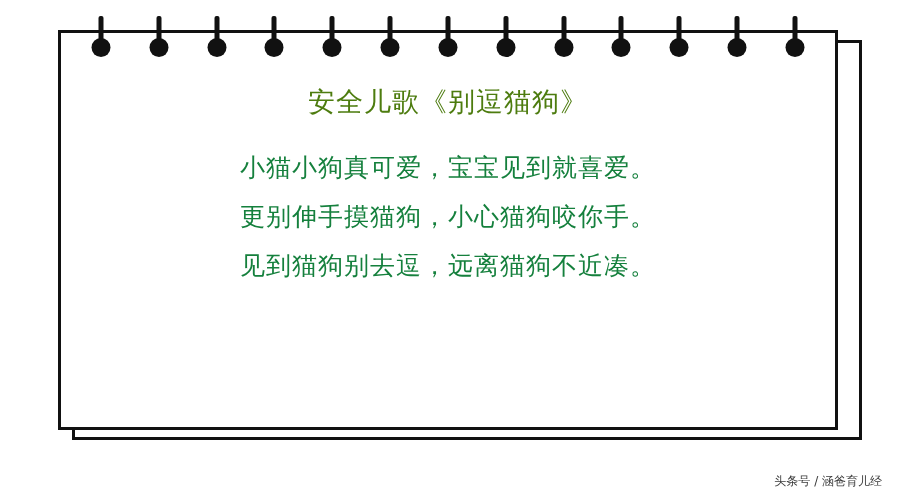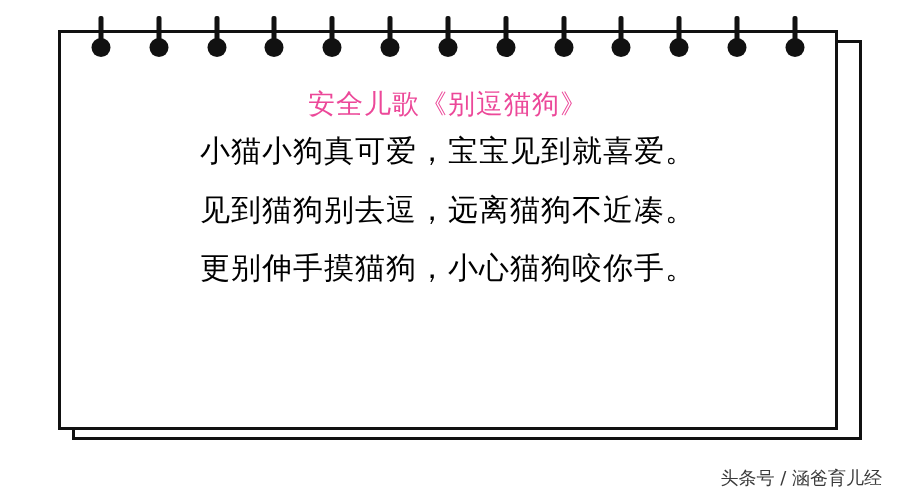--- a/index.html
+++ b/index.html
@@ -92,59 +92,60 @@
   .content {
     position: absolute;
     left: 0;
     top: 54px;
     width: 100%;
     text-align: center;
     z-index: 4;
   }
 
   .title {
-    font-family: Liberation Serif, serif;
+    font-family: Liberation Mono, monospace;
     font-size: 27px;
-    color: #ec4899;
+    color: #4d7c0f;
     letter-spacing: 1px;
+    margin-bottom: 22px;
     line-height: 1.3;
   }
 
   .line {
     font-family: "DejaVu Sans", "Liberation Sans", sans-serif;
-    font-size: 30px;
-    color: #000000;
+    font-size: 25px;
+    color: #15803d;
     line-height: 1.95;
     letter-spacing: 1px;
     white-space: nowrap;
   }
 
   .watermark {
     position: absolute;
     right: 18px;
     bottom: 10px;
     font-family: "DejaVu Sans", "Liberation Sans", sans-serif;
-    font-size: 18px;
+    font-size: 12px;
     color: #3a3a3a;
     z-index: 5;
   }
 </style>
 </head>
 <body>
 
 <div class="canvas">
 
   <div class="card-back"></div>
 
   <div class="card">
     <div class="content">
       <div class="title">安全儿歌《别逗猫狗》</div>
       <div class="line">小猫小狗真可爱，宝宝见到就喜爱。</div>
+      <div class="line">更别伸手摸猫狗，小心猫狗咬你手。</div>
       <div class="line">见到猫狗别去逗，远离猫狗不近凑。</div>
-      <div class="line">更别伸手摸猫狗，小心猫狗咬你手。</div>
     </div>
   </div>
 
   <div class="rings">
     <div class="ring">
         <span class="stem"></span>
         <span class="head"></span>
       </div>
     <div class="ring">
         <span class="stem"></span>

